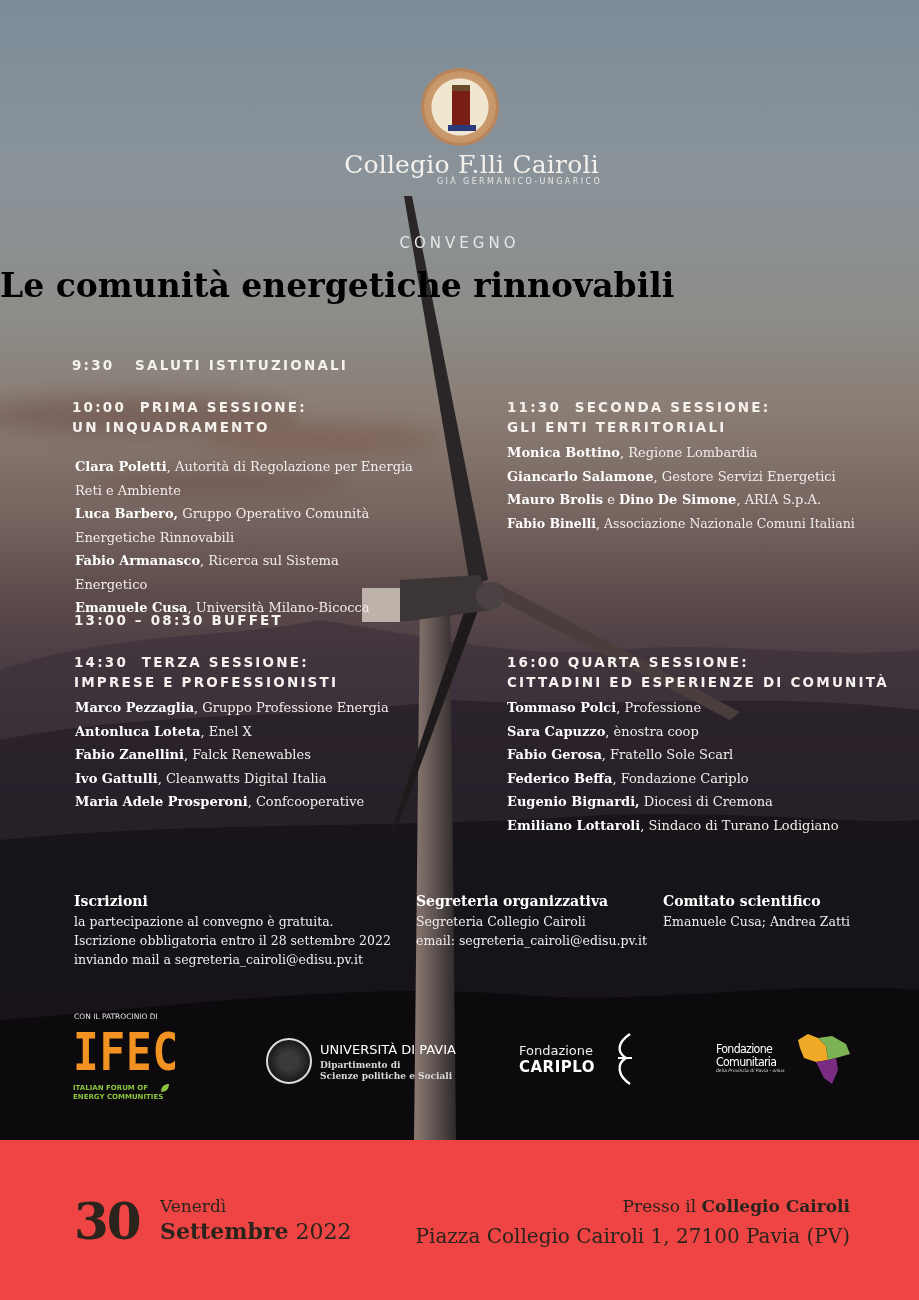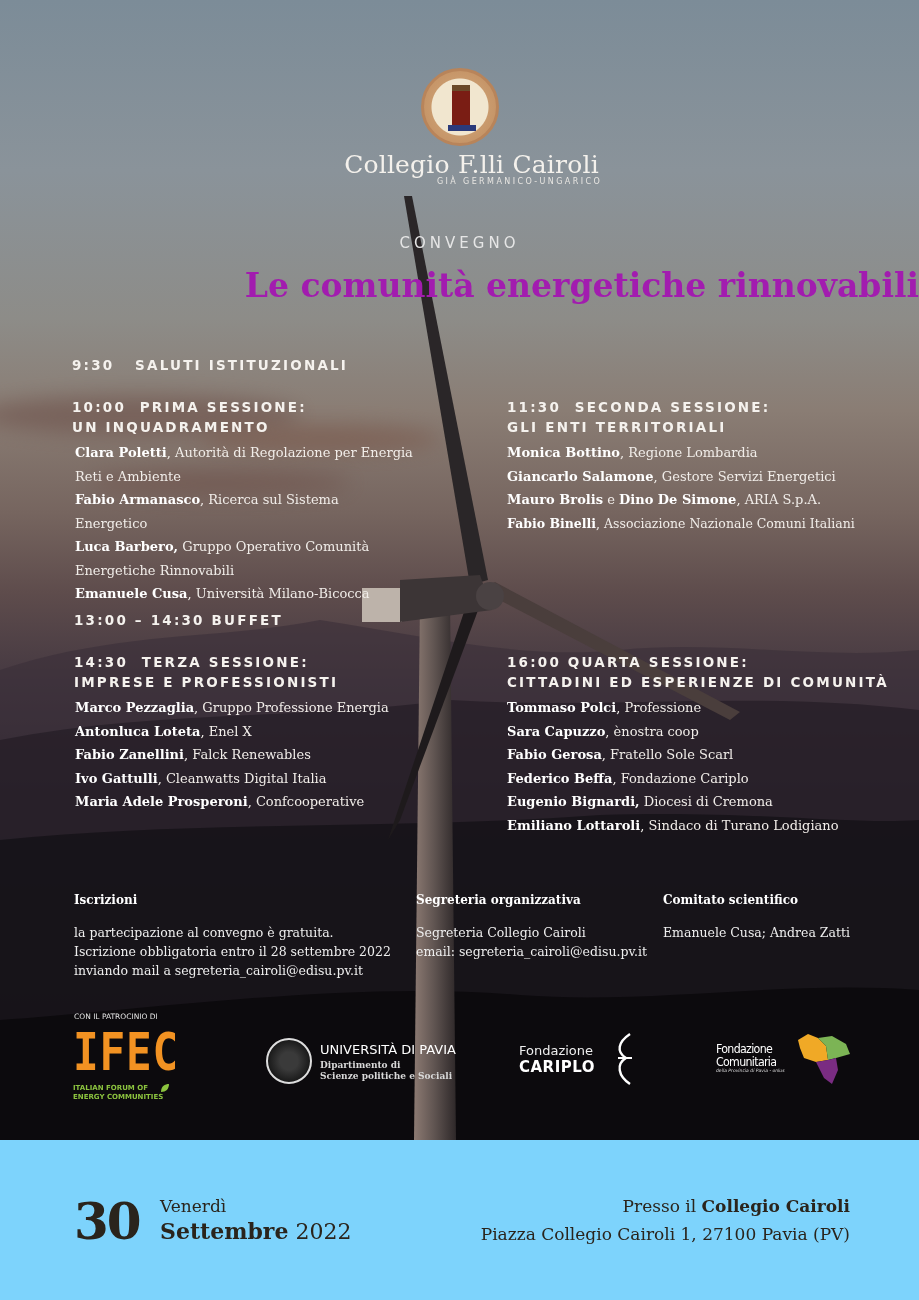--- a/index.html
+++ b/index.html
@@ -17,35 +17,35 @@
   .turbine { position: absolute; left: 0; top: 0; width: 919px; height: 1140px; }
   .abs { position: absolute; }
   .logo-wrap { position: absolute; left: 0; width: 919px; top: 68px; text-align: center; }
   .seal { width: 78px; height: 78px; margin: 0 auto; border-radius: 50%;
     background: radial-gradient(circle, #f1e6cf 55%, #c99a6d 57%, #c08c5e 100%);
     border: 3px solid #b8845a; position: relative; }
   .college-name { font-family: "DejaVu Serif", serif; font-size: 25px; letter-spacing: 0.2px; margin-top: 4px; color: #f4f1ec; padding-left: 24px; }
   .college-sub { font-family: "DejaVu Sans", sans-serif; font-size: 8px; letter-spacing: 2.4px; color: #e8e6e2; margin-left: 120px; margin-top: -2px; }
   .convegno { position: absolute; top: 234px; left: 0; width: 919px; text-align: center;
     font-family: "DejaVu Sans", sans-serif; font-size: 15px; letter-spacing: 4px; color: #e6e6e6; }
-  .title { position: absolute; top: 266px; left: 0; width: 919px; text-align: right;
-    font-family: "DejaVu Serif", serif; font-weight: bold; font-size: 33px; color: #a21caf; }
+  .title { position: absolute; top: 266px; left: 0; width: 919px; text-align: left;
+    font-family: "DejaVu Serif", serif; font-weight: bold; font-size: 33px; color: #000000; }
   .hdr { font-family: "DejaVu Sans", sans-serif; font-weight: bold; font-size: 13.5px; letter-spacing: 2.2px; line-height: 20px; color: #f5f2ee; white-space: pre; }
   .speakers { list-style: none; font-family: "DejaVu Serif", serif; font-size: 13px; line-height: 23.5px; color: #f1ede9; }
   .speakers b { font-weight: bold; color: #fff; }
-  .info-h { font-family: "DejaVu Serif", serif; font-weight: bold; font-size: 12px; color: #fff; margin-bottom: 16px; }
+  .info-h { font-family: "DejaVu Serif", serif; font-weight: bold; font-size: 14px; color: #fff; margin-bottom: 3px; }
   .info-t { font-family: "DejaVu Serif", serif; font-size: 12.5px; line-height: 19px; color: #eee; }
-  .footer { position: absolute; left: 0; top: 1140px; width: 919px; height: 160px; background: #7dd3fc; color: #2a241c; }
+  .footer { position: absolute; left: 0; top: 1140px; width: 919px; height: 160px; background: #ef4444; color: #2a241c; }
   .day { position: absolute; left: 74px; top: 52px; font-family: "DejaVu Serif", serif; font-size: 50px; font-weight: bold; letter-spacing: -2px; color: #2a241c; }
   .weekday { position: absolute; left: 160px; top: 56px; font-family: "DejaVu Serif", serif; font-size: 17px; }
   .month { position: absolute; left: 160px; top: 78px; font-family: "DejaVu Serif", serif; font-size: 22px; }
   .month b { font-weight: bold; }
   .venue1 { position: absolute; right: 69px; top: 56px; font-family: "DejaVu Serif", serif; font-size: 17px; text-align: right; }
   .venue1 b { font-weight: bold; }
-  .venue2 { position: absolute; right: 69px; top: 84px; font-family: "DejaVu Serif", serif; font-size: 17px; text-align: left; }
+  .venue2 { position: absolute; right: 69px; top: 84px; font-family: "DejaVu Serif", serif; font-size: 20px; text-align: left; }
   .patro { position: absolute; left: 74px; top: 1012px; font-family: "DejaVu Sans", sans-serif; font-size: 7.5px; color: #e5e5e5; }
   .ifec { position: absolute; left: 73px; top: 1024px; font-family: "DejaVu Sans Mono", monospace; font-size: 52px; font-weight: bold; color: #f29222; letter-spacing: 1px; transform: scaleX(0.82); transform-origin: left; line-height: 56px; }
   .ifec-sub { position: absolute; left: 73px; top: 1084px; font-family: "DejaVu Sans", sans-serif; font-size: 7px; font-weight: bold; color: #8cc43f; line-height: 9px; }
   .unipv-seal { position: absolute; left: 266px; top: 1038px; width: 46px; height: 46px; border-radius: 50%; border: 2px solid #ddd; background: radial-gradient(circle, #3a3a3a 30%, #1a1a1a 70%); }
   .unipv-name { position: absolute; left: 320px; top: 1042px; font-family: "DejaVu Sans", sans-serif; font-size: 13px; color: #fff; }
   .unipv-dep { position: absolute; left: 320px; top: 1060px; font-family: "DejaVu Serif", serif; font-size: 9px; font-weight: bold; color: #d8d8d8; line-height: 11px; }
   .cariplo1 { position: absolute; left: 519px; top: 1043px; font-family: "DejaVu Sans", sans-serif; font-size: 13px; color: #eee; }
   .cariplo2 { position: absolute; left: 519px; top: 1058px; font-family: "DejaVu Sans", sans-serif; font-size: 15px; font-weight: bold; color: #fff; letter-spacing: 0.5px; }
   .fc1 { position: absolute; left: 716px; top: 1042px; font-family: "DejaVu Sans", sans-serif; font-size: 13px; color: #fff; letter-spacing: -0.8px; line-height: 13px; transform: scaleX(0.85); transform-origin: left; }
   .fc3 { position: absolute; left: 716px; top: 1068px; font-family: "DejaVu Sans", sans-serif; font-size: 4.5px; font-style: italic; color: #ddd; }
@@ -94,40 +94,40 @@
 </div>
 
 <div class="convegno">CONVEGNO</div>
 <div class="title">Le comunità energetiche rinnovabili</div>
 
 <div class="abs hdr" style="left:72px;top:355px;">9:30   SALUTI ISTITUZIONALI</div>
 
 <div class="abs" style="left:72px;top:397px;width:400px;">
   <div class="hdr">10:00  PRIMA SESSIONE:
 UN INQUADRAMENTO</div>
-  <ul class="speakers" style="margin-top:4px;margin-left:3px;width:340px;">
+  <ul class="speakers" style="margin-top:18px;margin-left:3px;width:340px;">
     <li><b>Clara Poletti</b><span>, Autorità di Regolazione per Energia Reti e Ambiente</span></li>
+    <li style="width:300px;"><b>Luca Barbero,</b><span> Gruppo Operativo Comunità Energetiche Rinnovabili</span></li>
     <li><b>Fabio Armanasco</b><span>, Ricerca sul Sistema Energetico</span></li>
-    <li style="width:300px;"><b>Luca Barbero,</b><span> Gruppo Operativo Comunità Energetiche Rinnovabili</span></li>
     <li><b>Emanuele Cusa</b><span>, Università Milano-Bicocca</span></li>
   </ul>
 </div>
 
 <div class="abs" style="left:507px;top:397px;width:380px;">
   <div class="hdr">11:30  SECONDA SESSIONE:
 GLI ENTI TERRITORIALI</div>
   <ul class="speakers" style="margin-top:4px;">
     <li><b>Monica Bottino</b><span>, Regione Lombardia</span></li>
     <li><b>Giancarlo Salamone</b><span>, Gestore Servizi Energetici</span></li>
     <li><b>Mauro Brolis</b><span> e </span><b>Dino De Simone</b><span>, ARIA S.p.A.</span></li>
     <li style="white-space:nowrap;font-size:12.5px;"><b>Fabio Binelli</b><span>, Associazione Nazionale Comuni Italiani</span></li>
   </ul>
 </div>
 
-<div class="abs hdr" style="left:74px;top:610px;">13:00 – 14:30 BUFFET</div>
+<div class="abs hdr" style="left:74px;top:610px;">13:00 – 08:30 BUFFET</div>
 
 <div class="abs" style="left:74px;top:652px;width:400px;">
   <div class="hdr">14:30  TERZA SESSIONE:
 IMPRESE E PROFESSIONISTI</div>
   <ul class="speakers" style="margin-top:4px;margin-left:1px;">
     <li><b>Marco Pezzaglia</b><span>, Gruppo Professione Energia</span></li>
     <li><b>Antonluca Loteta</b><span>, Enel X</span></li>
     <li><b>Fabio Zanellini</b><span>, Falck Renewables</span></li>
     <li><b>Ivo Gattulli</b><span>, Cleanwatts Digital Italia</span></li>
     <li><b>Maria Adele Prosperoni</b><span>, Confcooperative</span></li>

